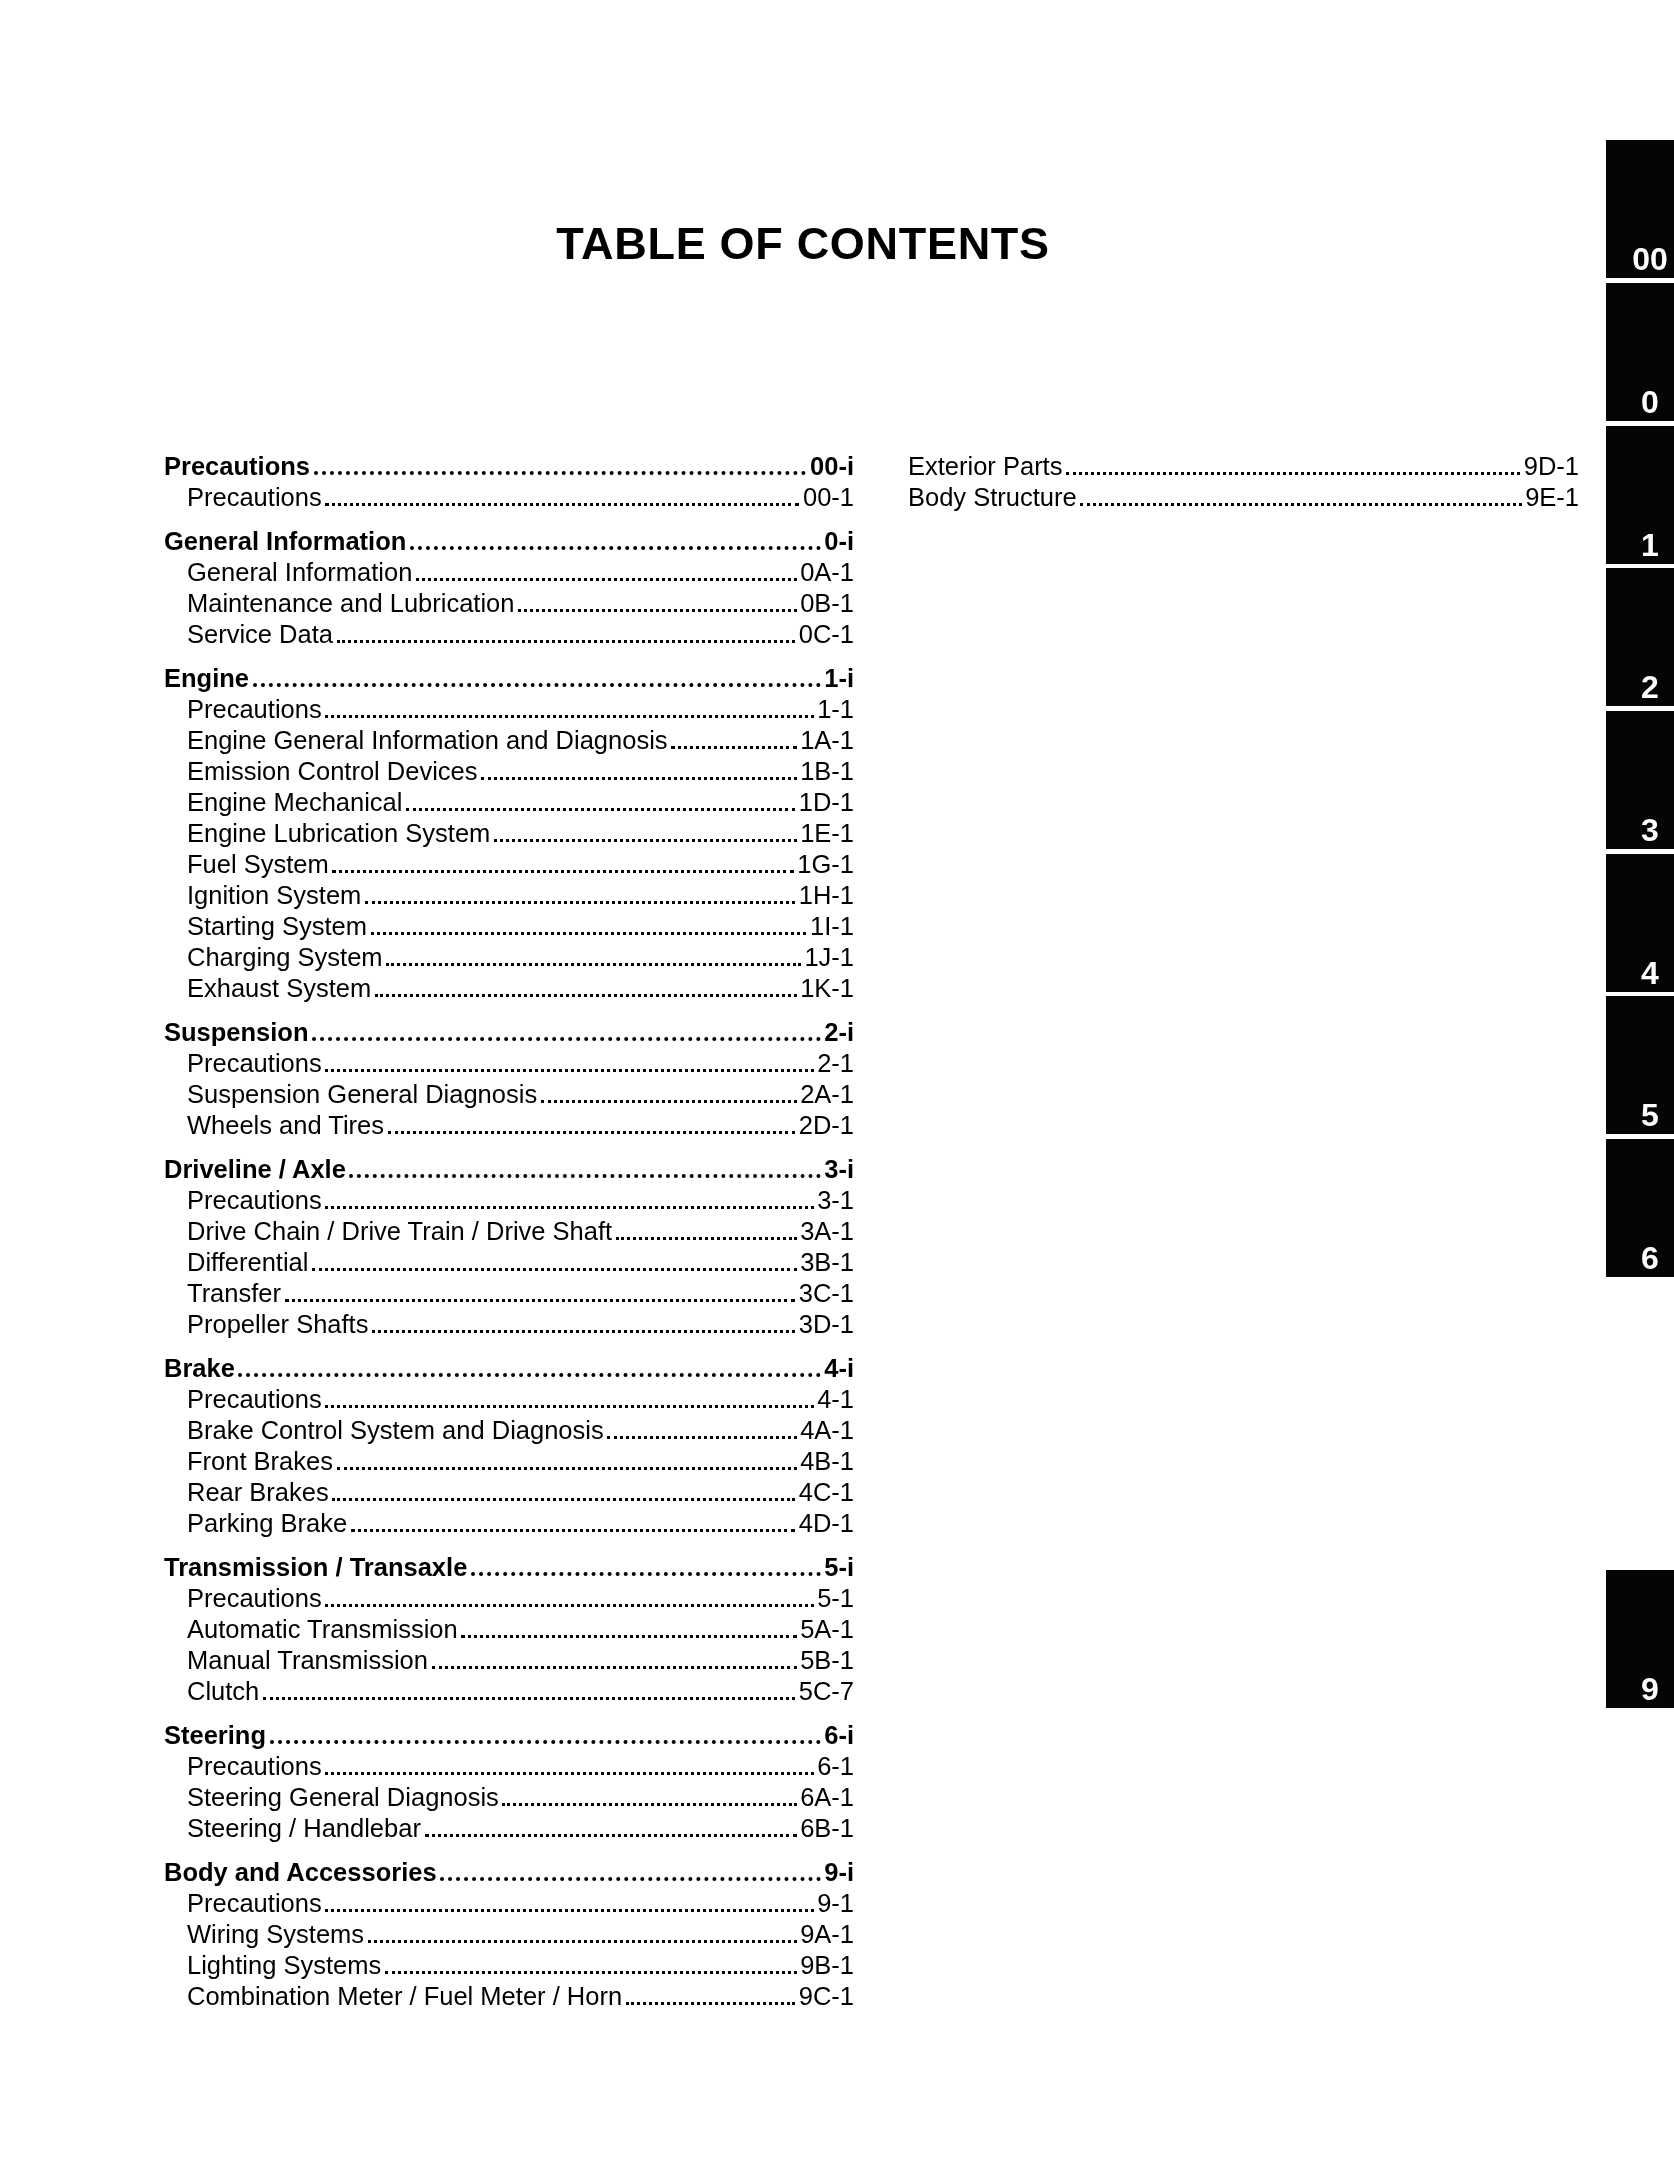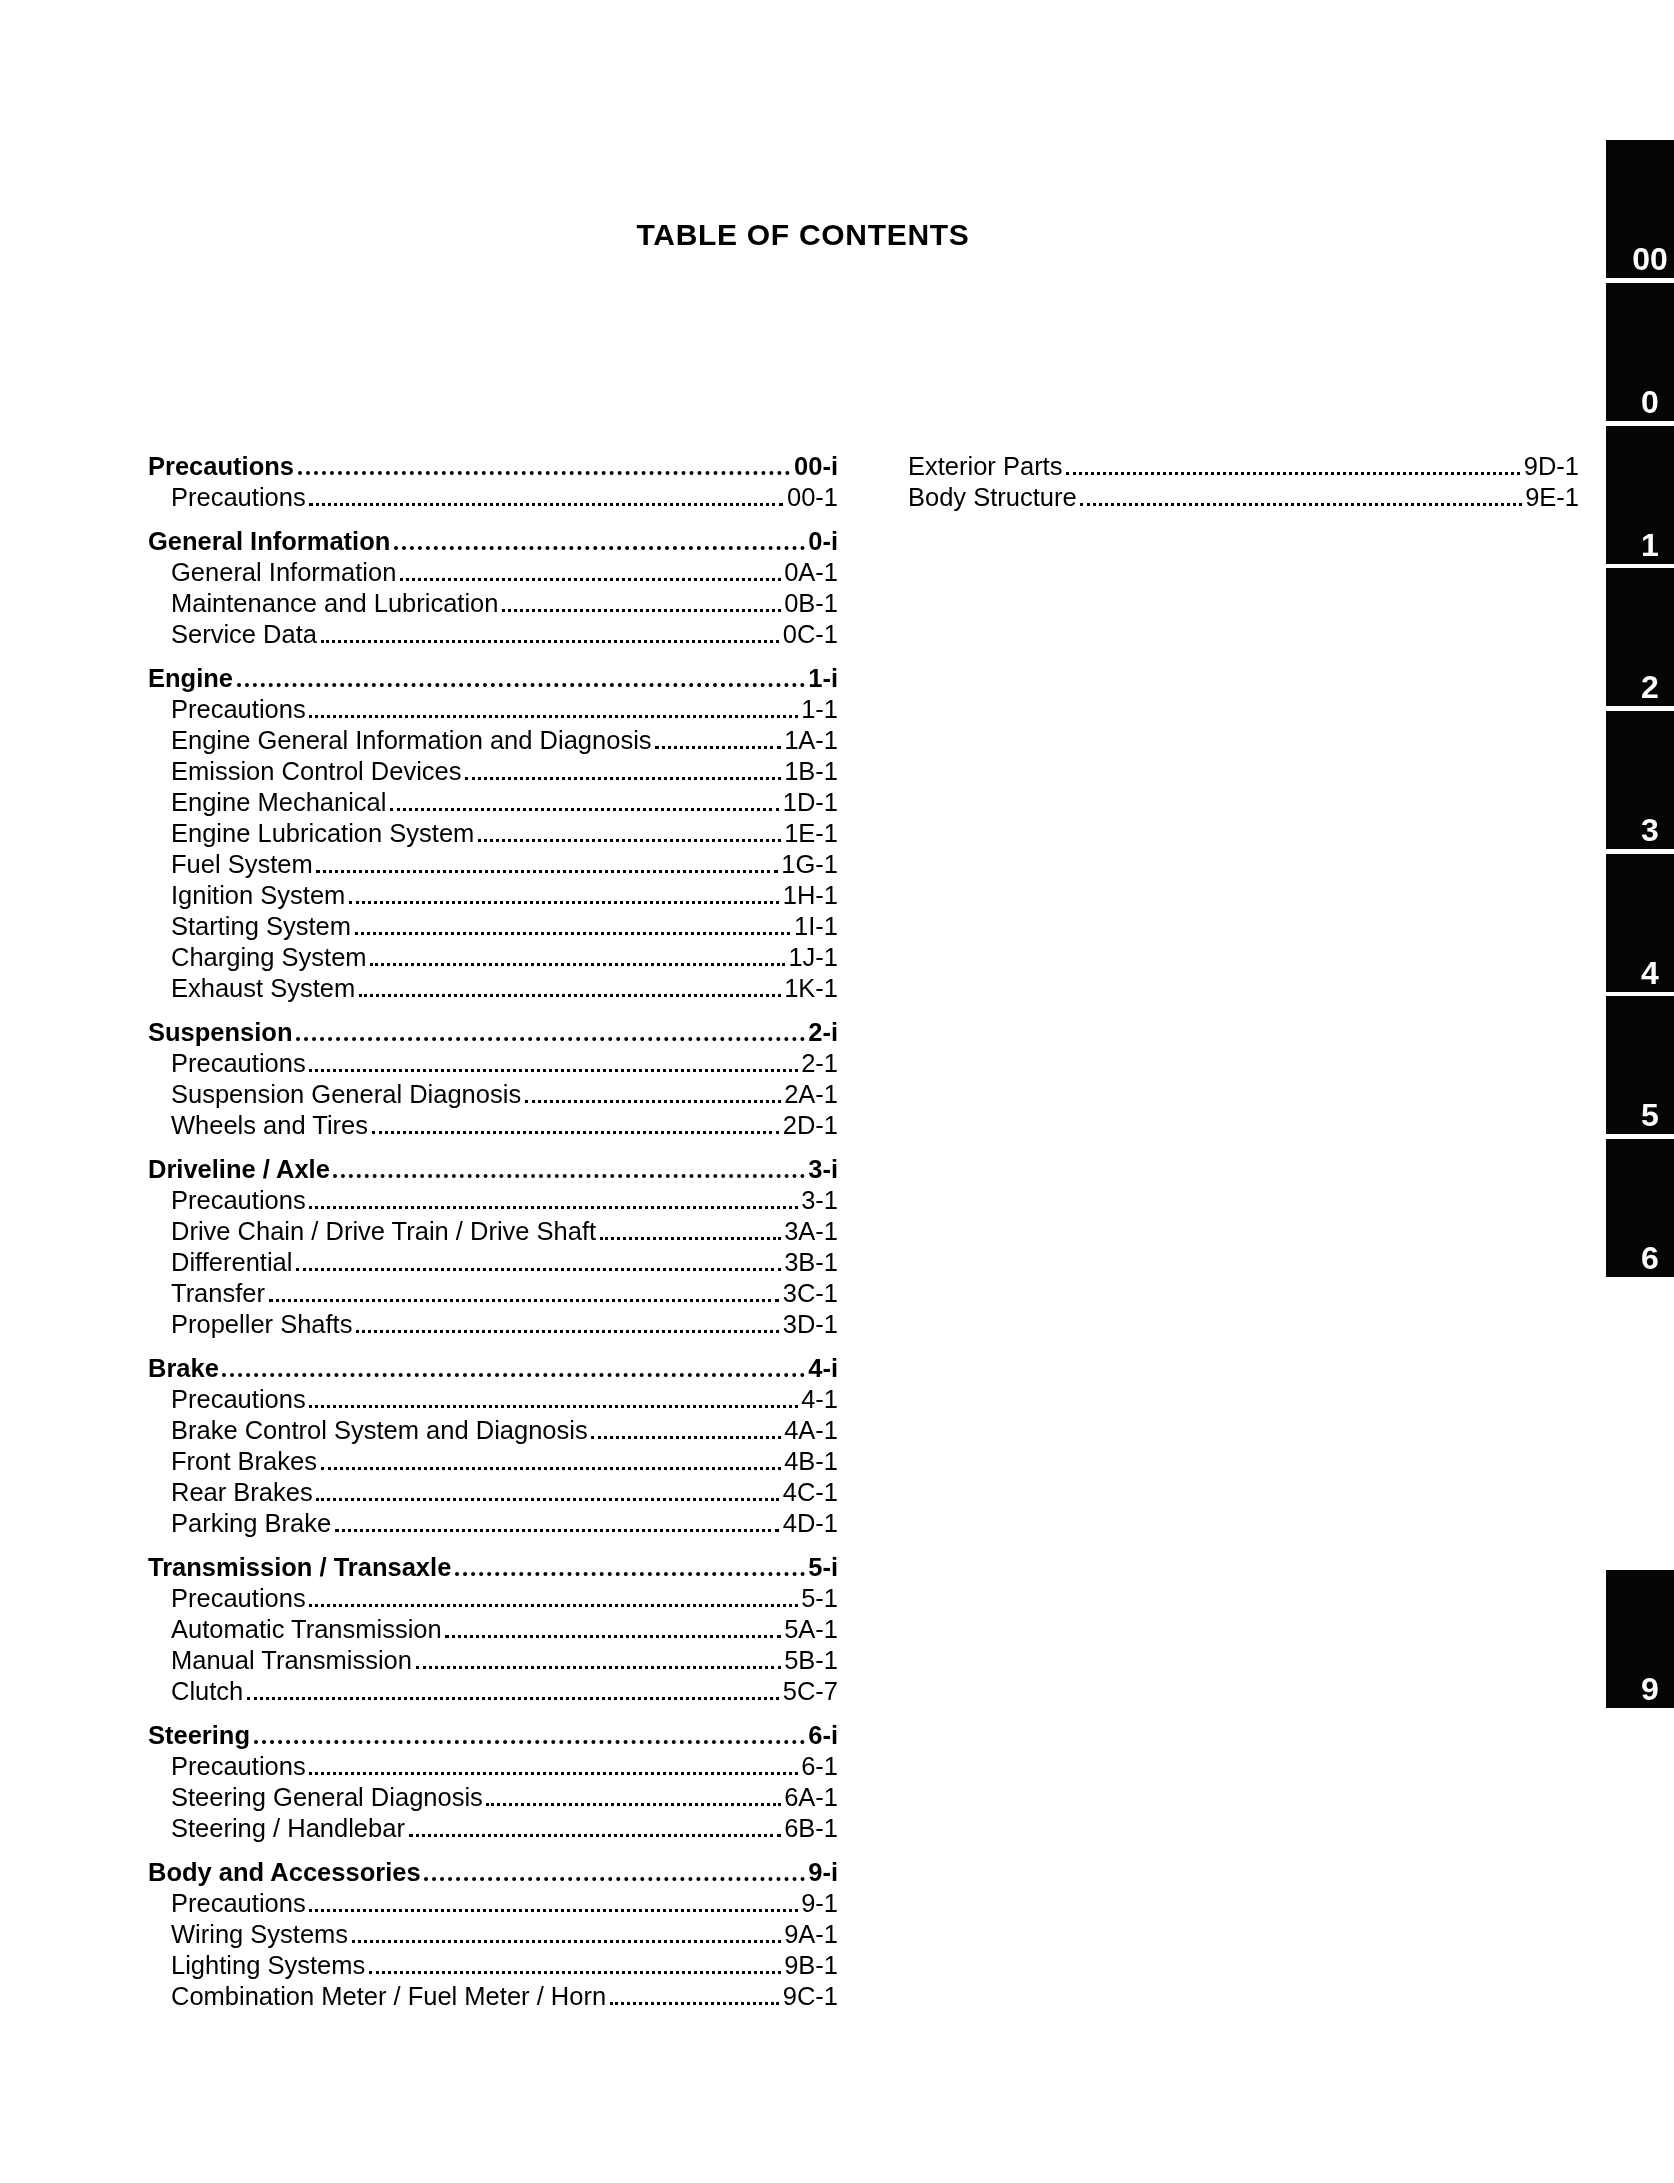--- a/index.html
+++ b/index.html
@@ -8,29 +8,29 @@
     width:1675px;height:2183px;
     background:#ffffff;
     font-family:"Liberation Sans", sans-serif;
     color:#000;
     overflow:hidden;
   }
   .page-title{
     position:absolute;
     top:218px;left:0;width:1606px;
     text-align:center;
-    font-size:30px;
+    font-size:45px;
     font-weight:bold;
     letter-spacing:0.7px;
   }
   .toc-col{
     position:absolute;
     top:450px;
   }
-  .toc-col.left{left:148px;width:690px;text-align:center;}
+  .toc-col.left{left:164px;width:690px;text-align:center;}
   .toc-col.right{left:908px;width:671px;}
   .toc-section{margin-bottom:13px;}
   .toc-row{
     display:flex;
     align-items:flex-end;
     height:31px;
     font-size:25.5px;
     white-space:nowrap;
   }
   .toc-row.bold{font-weight:bold;}

